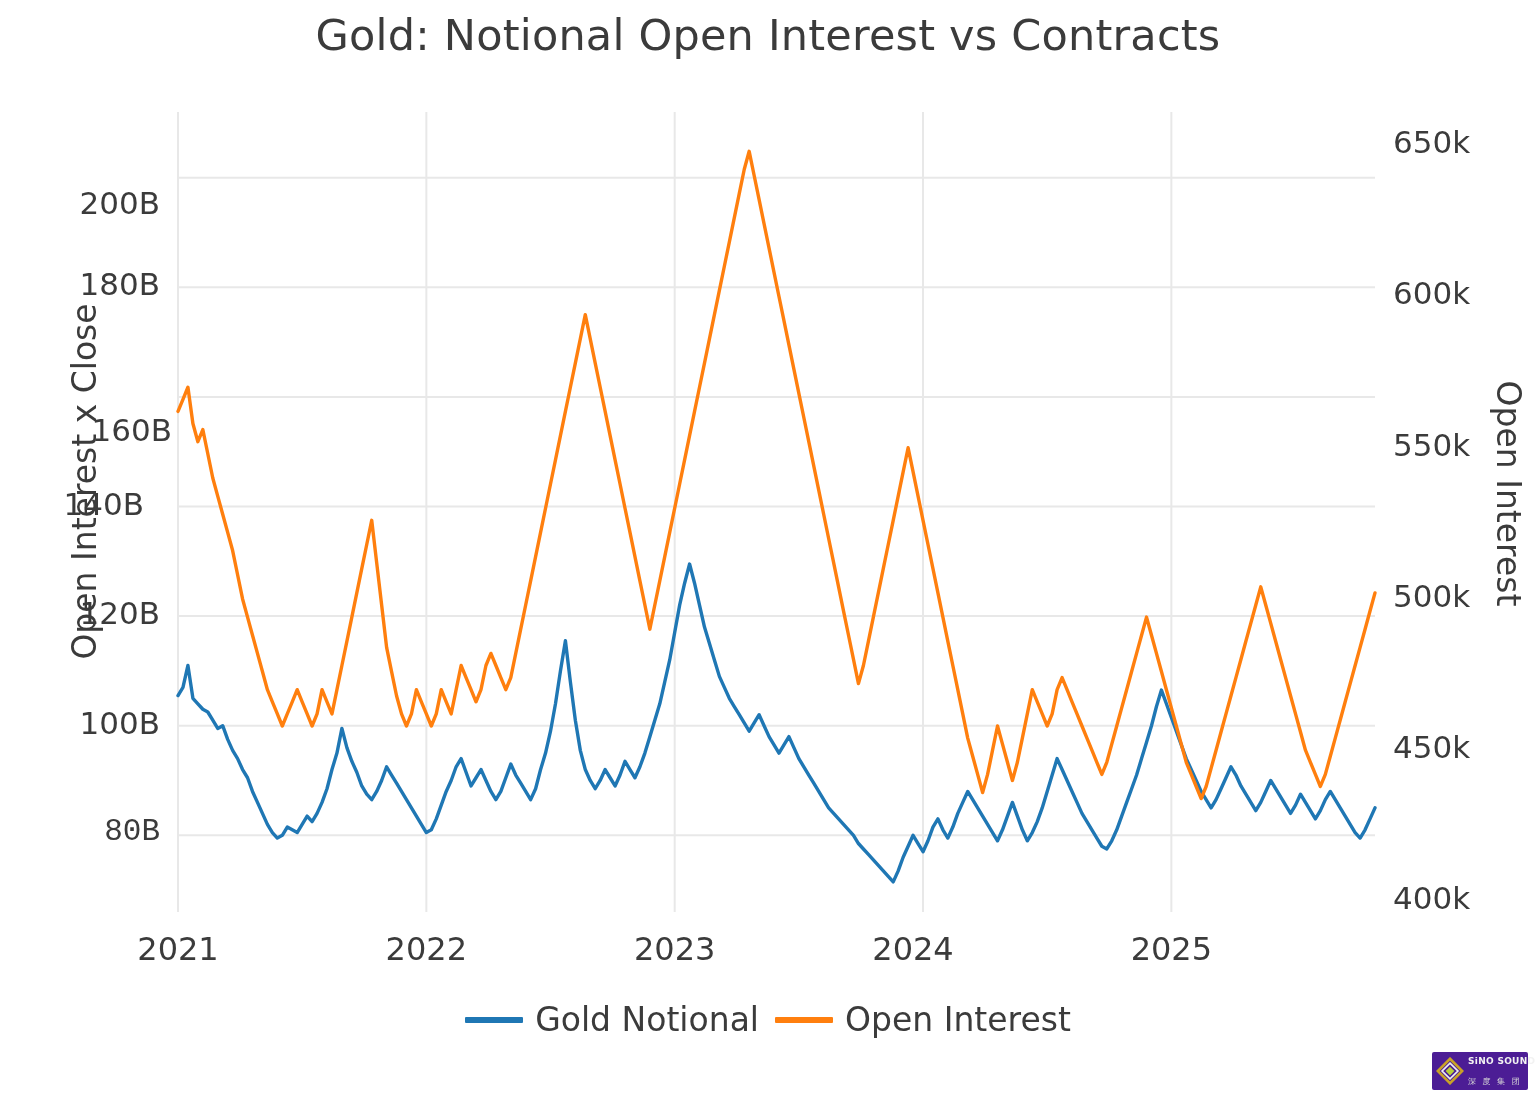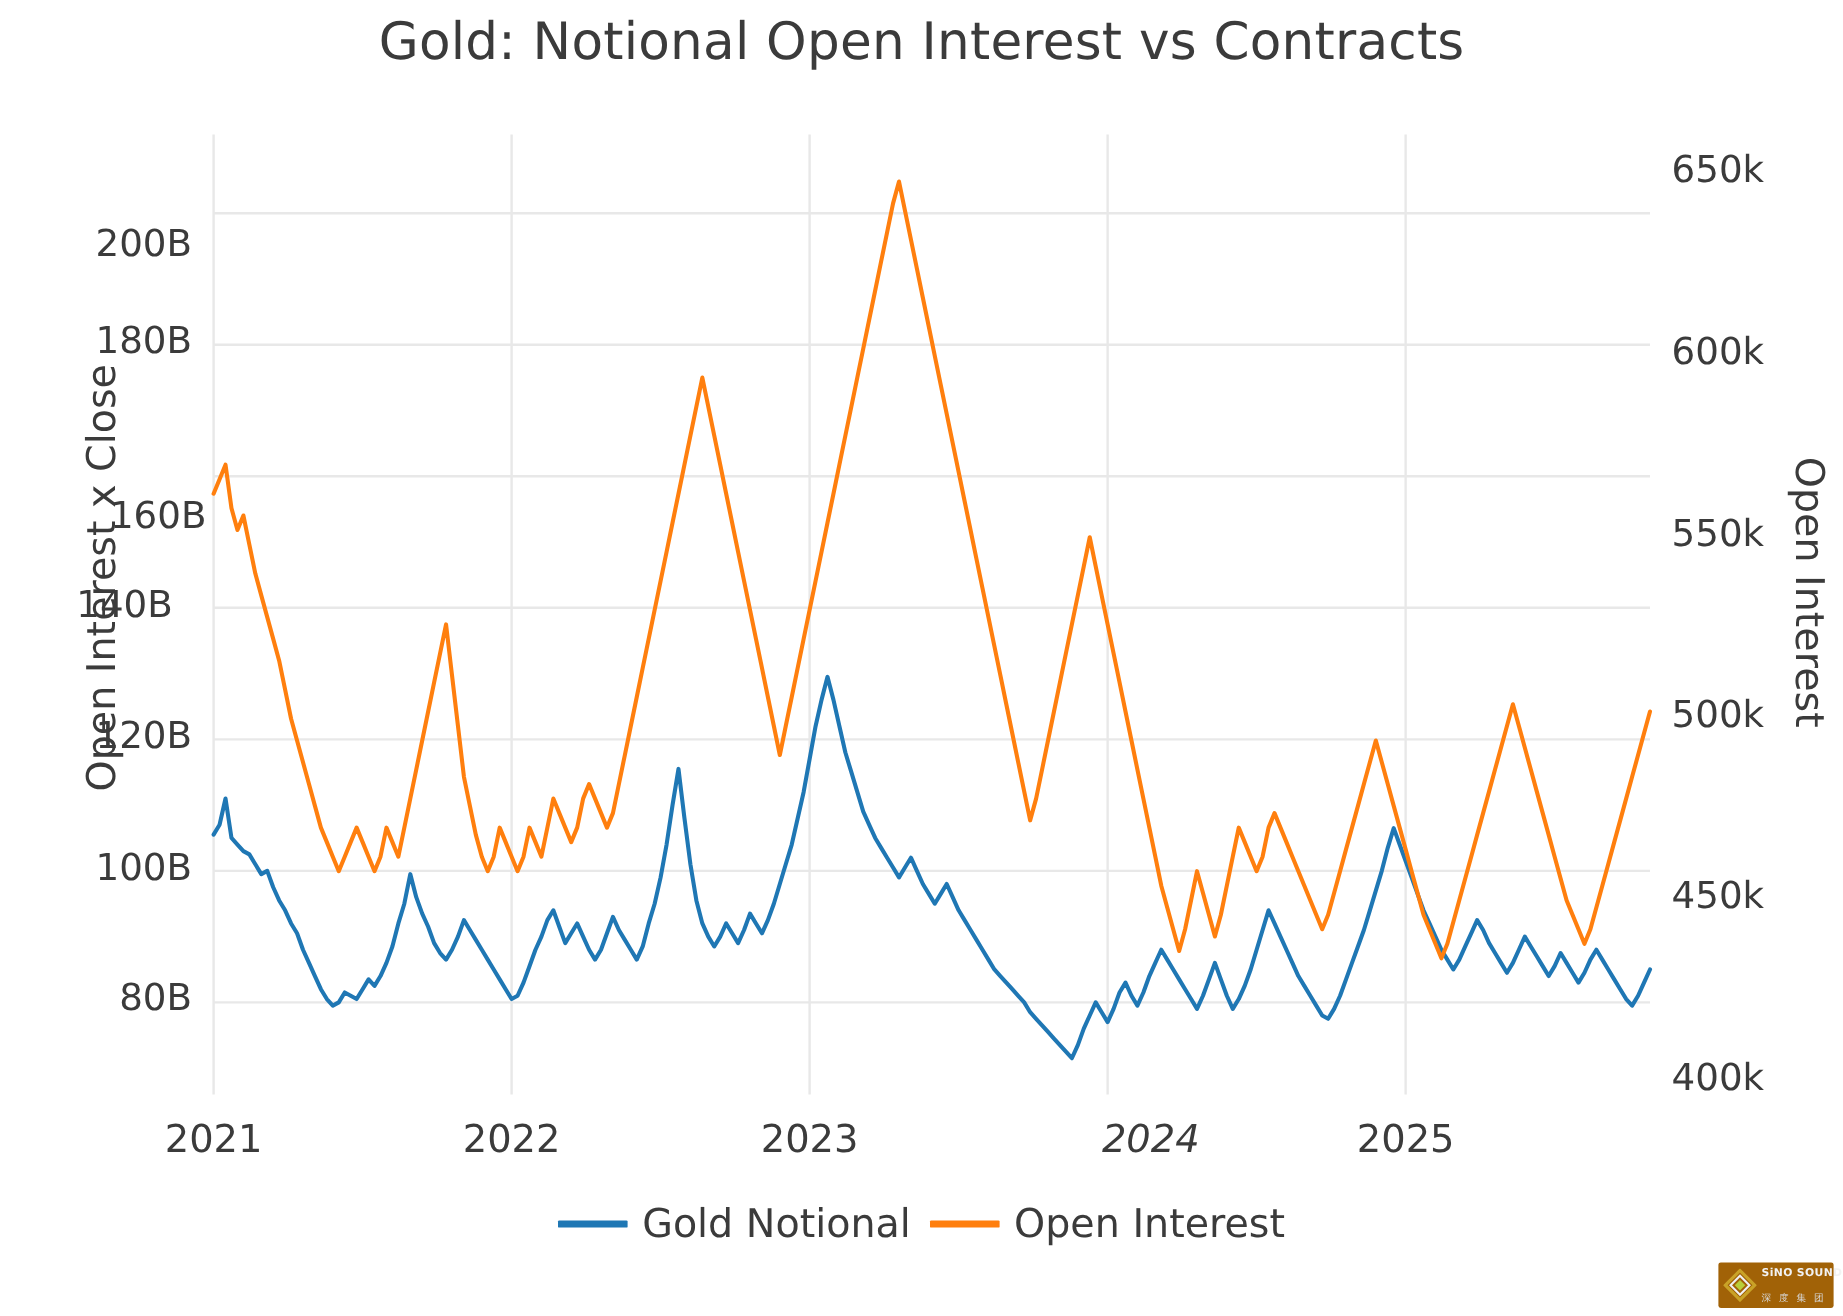--- a/index.html
+++ b/index.html
@@ -96,21 +96,21 @@
     font-size: 33px;
     color: #3b3b3b;
     white-space: nowrap;
   }
   #watermark {
     position: absolute;
     left: 1432px;
     top: 1052px;
     width: 96px;
     height: 38px;
-    background: #a16207;
+    background: #4c1d95;
     border-radius: 2px;
     display: flex;
     align-items: center;
     gap: 4px;
     padding: 0 4px;
     box-sizing: border-box;
   }
   #watermark .wm-mark {
     flex: 0 0 auto;
     width: 28px;
@@ -163,37 +163,37 @@
         <line x1="923.0207468879767" y1="112" x2="923.0207468879767" y2="912" stroke="#e8e8e8" stroke-width="2"></line>
         <line x1="1171.3609958506354" y1="112" x2="1171.3609958506354" y2="912" stroke="#e8e8e8" stroke-width="2"></line>
       </g>
     <g id="series-layer">
         <polyline points="178.00,695.56 182.97,687.34 187.93,665.42 192.90,698.30 197.87,703.78 202.83,709.26 207.80,712.00 212.77,720.22 217.73,728.44 222.70,725.70 227.67,739.40 232.63,750.36 237.60,758.58 242.57,769.53 247.54,777.75 252.50,791.45 257.47,802.41 262.44,813.37 267.40,824.33 272.37,832.55 277.34,838.03 282.30,835.29 287.27,827.07 292.24,829.81 297.20,832.55 302.17,824.33 307.14,816.11 312.10,821.59 317.07,813.37 322.04,802.41 327.00,788.71 331.97,769.53 336.94,753.10 341.90,728.44 346.87,747.62 351.84,761.32 356.80,772.27 361.77,785.97 366.74,794.19 371.71,799.67 376.67,791.45 381.64,780.49 386.61,766.79 391.57,775.01 396.54,783.23 401.51,791.45 406.47,799.67 411.44,807.89 416.41,816.11 421.37,824.33 426.34,832.55 431.31,829.81 436.27,818.85 441.24,805.15 446.21,791.45 451.17,780.49 456.14,766.79 461.11,758.58 466.07,772.27 471.04,785.97 476.01,777.75 480.98,769.53 485.94,780.49 490.91,791.45 495.88,799.67 500.84,791.45 505.81,777.75 510.78,764.05 515.74,775.01 520.71,783.23 525.68,791.45 530.64,799.67 535.61,788.71 540.58,769.53 545.54,753.10 550.51,731.18 555.48,703.78 560.44,670.90 565.41,640.77 570.38,681.86 575.34,720.22 580.31,750.36 585.28,769.53 590.24,780.49 595.21,788.71 600.18,780.49 605.15,769.53 610.11,777.75 615.08,785.97 620.05,775.01 625.01,761.32 629.98,769.53 634.95,777.75 639.91,766.79 644.88,753.10 649.85,736.66 654.81,720.22 659.78,703.78 664.75,681.86 669.71,659.95 674.68,632.55 679.65,605.15 684.61,583.23 689.58,564.05 694.55,583.23 699.51,605.15 704.48,627.07 709.45,643.51 714.41,659.95 719.38,676.38 724.35,687.34 729.32,698.30 734.28,706.52 739.25,714.74 744.22,722.96 749.18,731.18 754.15,722.96 759.12,714.74 764.08,725.70 769.05,736.66 774.02,744.88 778.98,753.10 783.95,744.88 788.92,736.66 793.88,747.62 798.85,758.58 803.82,766.79 808.78,775.01 813.75,783.23 818.72,791.45 823.68,799.67 828.65,807.89 833.62,813.37 838.59,818.85 843.55,824.33 848.52,829.81 853.49,835.29 858.45,843.51 863.42,848.99 868.39,854.47 873.35,859.95 878.32,865.42 883.29,870.90 888.25,876.38 893.22,881.86 898.19,870.90 903.15,857.21 908.12,846.25 913.09,835.29 918.05,843.51 923.02,851.73 927.99,840.77 932.95,827.07 937.92,818.85 942.89,829.81 947.85,838.03 952.82,827.07 957.79,813.37 962.76,802.41 967.72,791.45 972.69,799.67 977.66,807.89 982.62,816.11 987.59,824.33 992.56,832.55 997.52,840.77 1002.49,829.81 1007.46,816.11 1012.42,802.41 1017.39,816.11 1022.36,829.81 1027.32,840.77 1032.29,832.55 1037.26,821.59 1042.22,807.89 1047.19,791.45 1052.16,775.01 1057.12,758.58 1062.09,769.53 1067.06,780.49 1072.02,791.45 1076.99,802.41 1081.96,813.37 1086.93,821.59 1091.89,829.81 1096.86,838.03 1101.83,846.25 1106.79,848.99 1111.76,840.77 1116.73,829.81 1121.69,816.11 1126.66,802.41 1131.63,788.71 1136.59,775.01 1141.56,758.58 1146.53,742.14 1151.49,725.70 1156.46,706.52 1161.43,690.08 1166.39,703.78 1171.36,717.48 1176.33,731.18 1181.29,744.88 1186.26,758.58 1191.23,769.53 1196.20,780.49 1201.16,791.45 1206.13,799.67 1211.10,807.89 1216.06,799.67 1221.03,788.71 1226.00,777.75 1230.96,766.79 1235.93,775.01 1240.90,785.97 1245.86,794.19 1250.83,802.41 1255.80,810.63 1260.76,802.41 1265.73,791.45 1270.70,780.49 1275.66,788.71 1280.63,796.93 1285.60,805.15 1290.56,813.37 1295.53,805.15 1300.50,794.19 1305.46,802.41 1310.43,810.63 1315.40,818.85 1320.37,810.63 1325.33,799.67 1330.30,791.45 1335.27,799.67 1340.23,807.89 1345.20,816.11 1350.17,824.33 1355.13,832.55 1360.10,838.03 1365.07,829.81 1370.03,818.85 1375.00,807.89 NaN,796.93 NaN,785.97 NaN,772.27 NaN,758.58 NaN,742.14 NaN,725.70 NaN,736.66 NaN,747.62 NaN,758.58 NaN,769.53 NaN,758.58 NaN,744.88 NaN,731.18 NaN,714.74 NaN,698.30 NaN,712.00 NaN,725.70 NaN,709.26 NaN,692.82 NaN,703.78 NaN,714.74 NaN,725.70 NaN,733.92 NaN,742.14 NaN,750.36 NaN,758.58 NaN,766.79 NaN,775.01 NaN,783.23 NaN,791.45 NaN,799.67 NaN,807.89 NaN,816.11 NaN,821.59 NaN,813.37 NaN,802.41 NaN,785.97 NaN,764.05 NaN,736.66 NaN,703.78 NaN,670.90 NaN,648.99 NaN,632.55 NaN,618.85 NaN,638.03 NaN,651.73 NaN,632.55 NaN,616.11 NaN,602.41 NaN,616.11 NaN,627.07 NaN,610.63 NaN,594.19 NaN,605.15 NaN,616.11 NaN,627.07 NaN,610.63 NaN,594.19 NaN,583.23 NaN,596.93 NaN,610.63 NaN,594.19 NaN,577.75 NaN,561.32 NaN,577.75 NaN,594.19 NaN,610.63 NaN,627.07 NaN,643.51 NaN,659.95 NaN,676.38 NaN,692.82 NaN,706.52 NaN,692.82 NaN,703.78 NaN,714.74 NaN,698.30 NaN,681.86 NaN,659.95 NaN,638.03 NaN,616.11 NaN,594.19 NaN,572.27 NaN,550.36 NaN,528.44 NaN,506.52 NaN,484.60 NaN,468.16 NaN,490.08 NaN,512.00 NaN,528.44 NaN,512.00 NaN,490.08 NaN,468.16 NaN,484.60 NaN,501.04 NaN,517.48 NaN,533.92 NaN,517.48 NaN,495.56 NaN,473.64 NaN,451.73 NaN,468.16 NaN,484.60 NaN,501.04 NaN,484.60 NaN,462.68 NaN,440.77 NaN,418.85 NaN,435.29 NaN,451.73 NaN,468.16 NaN,484.60 NaN,501.04 NaN,517.48 NaN,533.92 NaN,550.36 NaN,564.05 NaN,550.36 NaN,533.92 NaN,517.48 NaN,495.56 NaN,473.64 NaN,451.73 NaN,429.81 NaN,413.37 NaN,429.81 NaN,446.25 NaN,462.68 NaN,479.12 NaN,495.56 NaN,512.00 NaN,528.44 NaN,542.14 NaN,555.84 NaN,539.40 NaN,517.48 NaN,495.56 NaN,473.64 NaN,451.73 NaN,429.81 NaN,407.89 NaN,391.45 NaN,407.89 NaN,424.33 NaN,440.77 NaN,424.33 NaN,396.93 NaN,369.53 NaN,342.14 NaN,314.74 NaN,292.82 NaN,320.22 NaN,347.62 NaN,375.01 NaN,402.41 NaN,429.81 NaN,457.21 NaN,473.64 NaN,490.08 NaN,501.04 NaN,490.08 NaN,479.12 NaN,468.16 NaN,457.21 NaN,468.16 NaN,479.12 NaN,468.16 NaN,457.21 NaN,446.25 NaN,457.21 NaN,468.16 NaN,479.12 NaN,490.08 NaN,479.12 NaN,468.16 NaN,457.21 NaN,446.25 NaN,457.21 NaN,468.16 NaN,479.12 NaN,490.08 NaN,501.04 NaN,512.00 NaN,522.96 NaN,531.18 NaN,517.48 NaN,501.04 NaN,484.60 NaN,468.16 NaN,451.73 NaN,462.68 NaN,473.64 NaN,462.68 NaN,451.73 NaN,440.77 NaN,429.81 NaN,440.77 NaN,451.73 NaN,435.29 NaN,418.85 NaN,396.93 NaN,407.89 NaN,418.85 NaN,429.81 NaN,413.37 NaN,391.45 NaN,364.05 NaN,375.01 NaN,385.97 NaN,396.93 NaN,407.89 NaN,391.45 NaN,369.53 NaN,342.14 NaN,309.26 NaN,276.38 NaN,243.51 NaN,210.63 NaN,177.75 NaN,166.79 NaN,183.23 NaN,199.67 NaN,183.23 NaN,161.32 NaN,139.40 NaN,133.92 NaN,150.36 NaN,172.27 NaN,194.19 NaN,216.11 NaN,232.55 NaN,216.11 NaN,194.19 NaN,210.63 NaN,232.55 NaN,254.47 NaN,276.38 NaN,292.82 NaN,276.38 NaN,254.47 NaN,232.55 NaN,248.99 NaN,265.42 NaN,281.86 NaN,298.30 NaN,281.86 NaN,259.95 NaN,238.03 NaN,216.11 NaN,194.19 NaN,172.27 NaN,150.36 NaN,128.44" fill="none" stroke="#1f77b4" stroke-width="3.4" stroke-linejoin="round" stroke-linecap="round"></polyline>
         <polyline points="178.00,411.43 182.97,399.33 187.93,387.24 192.90,423.53 197.87,441.68 202.83,429.58 207.80,453.78 212.77,477.97 217.73,496.12 222.70,514.27 227.67,532.42 232.63,550.56 237.60,574.76 242.57,598.96 247.54,617.10 252.50,635.25 257.47,653.40 262.44,671.55 267.40,689.69 272.37,701.79 277.34,713.89 282.30,725.99 287.27,713.89 292.24,701.79 297.20,689.69 302.17,701.79 307.14,713.89 312.10,725.99 317.07,713.89 322.04,689.69 327.00,701.79 331.97,713.89 336.94,689.69 341.90,665.50 346.87,641.30 351.84,617.10 356.80,592.91 361.77,568.71 366.74,544.51 371.71,520.32 376.67,562.66 381.64,605.01 386.61,647.35 391.57,671.55 396.54,695.74 401.51,713.89 406.47,725.99 411.44,713.89 416.41,689.69 421.37,701.79 426.34,713.89 431.31,725.99 436.27,713.89 441.24,689.69 446.21,701.79 451.17,713.89 456.14,689.69 461.11,665.50 466.07,677.60 471.04,689.69 476.01,701.79 480.98,689.69 485.94,665.50 490.91,653.40 495.88,665.50 500.84,677.60 505.81,689.69 510.78,677.60 515.74,653.40 520.71,629.20 525.68,605.01 530.64,580.81 535.61,556.61 540.58,532.42 545.54,508.22 550.51,484.02 555.48,459.83 560.44,435.63 565.41,411.43 570.38,387.24 575.34,363.04 580.31,338.84 585.28,314.65 590.24,338.84 595.21,363.04 600.18,387.24 605.15,411.43 610.11,435.63 615.08,459.83 620.05,484.02 625.01,508.22 629.98,532.42 634.95,556.61 639.91,580.81 644.88,605.01 649.85,629.20 654.81,605.01 659.78,580.81 664.75,556.61 669.71,532.42 674.68,508.22 679.65,484.02 684.61,459.83 689.58,435.63 694.55,411.43 699.51,387.24 704.48,363.04 709.45,338.84 714.41,314.65 719.38,290.45 724.35,266.25 729.32,242.06 734.28,217.86 739.25,193.66 744.22,169.47 749.18,151.32 754.15,175.52 759.12,199.71 764.08,223.91 769.05,248.11 774.02,272.30 778.98,296.50 783.95,320.70 788.92,344.89 793.88,369.09 798.85,393.29 803.82,417.48 808.78,441.68 813.75,465.88 818.72,490.07 823.68,514.27 828.65,538.47 833.62,562.66 838.59,586.86 843.55,611.05 848.52,635.25 853.49,659.45 858.45,683.64 863.42,665.50 868.39,641.30 873.35,617.10 878.32,592.91 883.29,568.71 888.25,544.51 893.22,520.32 898.19,496.12 903.15,471.92 908.12,447.73 913.09,471.92 918.05,496.12 923.02,520.32 927.99,544.51 932.95,568.71 937.92,592.91 942.89,617.10 947.85,641.30 952.82,665.50 957.79,689.69 962.76,713.89 967.72,738.09 972.69,756.23 977.66,774.38 982.62,792.53 987.59,774.38 992.56,750.19 997.52,725.99 1002.49,744.14 1007.46,762.28 1012.42,780.43 1017.39,762.28 1022.36,738.09 1027.32,713.89 1032.29,689.69 1037.26,701.79 1042.22,713.89 1047.19,725.99 1052.16,713.89 1057.12,689.69 1062.09,677.60 1067.06,689.69 1072.02,701.79 1076.99,713.89 1081.96,725.99 1086.93,738.09 1091.89,750.19 1096.86,762.28 1101.83,774.38 1106.79,762.28 1111.76,744.14 1116.73,725.99 1121.69,707.84 1126.66,689.69 1131.63,671.55 1136.59,653.40 1141.56,635.25 1146.53,617.10 1151.49,635.25 1156.46,653.40 1161.43,671.55 1166.39,689.69 1171.36,707.84 1176.33,725.99 1181.29,744.14 1186.26,762.28 1191.23,774.38 1196.20,786.48 1201.16,798.58 1206.13,786.48 1211.10,768.33 1216.06,750.19 1221.03,732.04 1226.00,713.89 1230.96,695.74 1235.93,677.60 1240.90,659.45 1245.86,641.30 1250.83,623.15 1255.80,605.01 1260.76,586.86 1265.73,605.01 1270.70,623.15 1275.66,641.30 1280.63,659.45 1285.60,677.60 1290.56,695.74 1295.53,713.89 1300.50,732.04 1305.46,750.19 1310.43,762.28 1315.40,774.38 1320.37,786.48 1325.33,774.38 1330.30,756.23 1335.27,738.09 1340.23,719.94 1345.20,701.79 1350.17,683.64 1355.13,665.50 1360.10,647.35 1365.07,629.20 1370.03,611.05 1375.00,592.91 NaN,574.76 NaN,556.61 NaN,574.76 NaN,592.91 NaN,611.05 NaN,629.20 NaN,647.35 NaN,665.50 NaN,683.64 NaN,701.79 NaN,719.94 NaN,738.09 NaN,756.23 NaN,768.33 NaN,780.43 NaN,792.53 NaN,780.43 NaN,762.28 NaN,744.14 NaN,725.99 NaN,707.84 NaN,689.69 NaN,671.55 NaN,653.40 NaN,635.25 NaN,617.10 NaN,598.96 NaN,580.81 NaN,562.66 NaN,544.51 NaN,526.37 NaN,544.51 NaN,562.66 NaN,580.81 NaN,598.96 NaN,617.10 NaN,635.25 NaN,653.40 NaN,671.55 NaN,689.69 NaN,707.84 NaN,725.99 NaN,744.14 NaN,762.28 NaN,774.38 NaN,786.48 NaN,798.58 NaN,810.68 NaN,822.78 NaN,834.87 NaN,816.73 NaN,792.53 NaN,768.33 NaN,744.14 NaN,719.94 NaN,695.74 NaN,671.55 NaN,647.35 NaN,623.15 NaN,598.96 NaN,574.76 NaN,550.56 NaN,526.37 NaN,502.17 NaN,477.97 NaN,496.12 NaN,514.27 NaN,532.42 NaN,550.56 NaN,568.71 NaN,586.86 NaN,605.01 NaN,623.15 NaN,641.30 NaN,659.45 NaN,677.60 NaN,695.74 NaN,713.89 NaN,732.04 NaN,750.19 NaN,768.33 NaN,786.48 NaN,804.63 NaN,822.78 NaN,840.92 NaN,859.07 NaN,871.17 NaN,883.27 NaN,865.12 NaN,840.92 NaN,810.68 NaN,780.43 NaN,744.14 NaN,707.84 NaN,671.55 NaN,635.25 NaN,598.96 NaN,562.66 NaN,526.37 NaN,490.07 NaN,453.78 NaN,477.97 NaN,502.17 NaN,526.37 NaN,550.56 NaN,574.76 NaN,598.96 NaN,617.10 NaN,635.25 NaN,653.40 NaN,671.55 NaN,689.69 NaN,707.84 NaN,725.99 NaN,744.14 NaN,762.28 NaN,780.43 NaN,798.58 NaN,816.73 NaN,834.87 NaN,853.02 NaN,865.12 NaN,846.97 NaN,822.78 NaN,798.58 NaN,774.38 NaN,750.19 NaN,725.99 NaN,701.79 NaN,677.60 NaN,653.40 NaN,629.20 NaN,605.01 NaN,580.81 NaN,556.61 NaN,532.42 NaN,508.22 NaN,484.02 NaN,459.83 NaN,435.63 NaN,411.43 NaN,387.24 NaN,363.04 NaN,338.84 NaN,314.65 NaN,326.74 NaN,350.94 NaN,375.14 NaN,399.33 NaN,423.53 NaN,447.73 NaN,471.92 NaN,496.12 NaN,520.32 NaN,544.51 NaN,568.71 NaN,592.91 NaN,617.10 NaN,641.30 NaN,665.50 NaN,689.69 NaN,713.89 NaN,732.04 NaN,750.19 NaN,768.33 NaN,786.48 NaN,804.63 NaN,822.78 NaN,840.92 NaN,853.02 NaN,865.12 NaN,877.22 NaN,859.07 NaN,834.87 NaN,810.68 NaN,780.43 NaN,750.19 NaN,719.94 NaN,689.69 NaN,707.84 NaN,725.99 NaN,744.14 NaN,762.28 NaN,780.43 NaN,798.58 NaN,816.73 NaN,834.87 NaN,853.02 NaN,865.12 NaN,846.97 NaN,822.78 NaN,792.53 NaN,762.28 NaN,732.04 NaN,701.79 NaN,671.55 NaN,641.30 NaN,665.50 NaN,689.69 NaN,713.89 NaN,738.09 NaN,762.28 NaN,780.43 NaN,798.58 NaN,816.73 NaN,834.87 NaN,853.02 NaN,865.12 NaN,846.97 NaN,816.73 NaN,786.48 NaN,756.23 NaN,725.99 NaN,695.74 NaN,665.50 NaN,683.64 NaN,701.79 NaN,719.94 NaN,738.09 NaN,756.23 NaN,774.38 NaN,792.53 NaN,810.68 NaN,828.82 NaN,846.97 NaN,859.07 NaN,871.17 NaN,853.02 NaN,828.82 NaN,798.58 NaN,768.33 NaN,738.09 NaN,707.84 NaN,677.60 NaN,659.45" fill="none" stroke="#ff7f0e" stroke-width="3.4" stroke-linejoin="round" stroke-linecap="round"></polyline>
       </g>
   </svg>
 
   <div id="tick-layer">
-      <div class="tick tick-left" style="left: 20px; top: 814.288px;">80B</div>
+      <div class="tick tick-left" style="left: 20px; top: 814.288px; font-family: Liberation Mono, monospace;">80B</div>
       <div class="tick tick-left" style="left: 20px; top: 704.699px;">100B</div>
       <div class="tick tick-left" style="left: 20px; top: 595.11px;">120B</div>
       <div class="tick tick-left" style="left: 4px; top: 485.521px;">140B</div>
       <div class="tick tick-left" style="left: 32px; top: 375.932px; margin-top: 36px;">160B</div>
       <div class="tick tick-left" style="left: 20px; top: 266.342px;">180B</div>
       <div class="tick tick-left" style="left: 20px; top: 156.753px; margin-top: 28px;">200B</div>
       <div class="tick tick-right" style="left: 1393px; top: 880.414px;">400k</div>
       <div class="tick tick-right" style="left: 1393px; top: 729.185px;">450k</div>
       <div class="tick tick-right" style="left: 1393px; top: 577.957px;">500k</div>
       <div class="tick tick-right" style="left: 1393px; top: 426.728px;">550k</div>
       <div class="tick tick-right" style="left: 1393px; top: 275.499px;">600k</div>
       <div class="tick tick-right" style="left: 1393px; top: 124.27px;">650k</div>
       <div class="tick tick-x" style="left: 98px; top: 930px;">2021</div>
       <div class="tick tick-x" style="left: 346.34px; top: 930px;">2022</div>
       <div class="tick tick-x" style="left: 594.68px; top: 930px;">2023</div>
-      <div class="tick tick-x" style="left: 879px; top: 930px; font-style: italic;">2024</div>
+      <div class="tick tick-x" style="left: 833px; top: 930px;">2024</div>
       <div class="tick tick-x" style="left: 1091.36px; top: 930px;">2025</div>
     </div>
 
   <div id="legend">
       <div class="legend-entry">
         <span class="legend-swatch" style="background: rgb(31, 119, 180);"></span>
         <span class="legend-text">Gold Notional</span>
       </div>
       <div class="legend-entry">
         <span class="legend-swatch" style="background: rgb(255, 127, 14);"></span>

